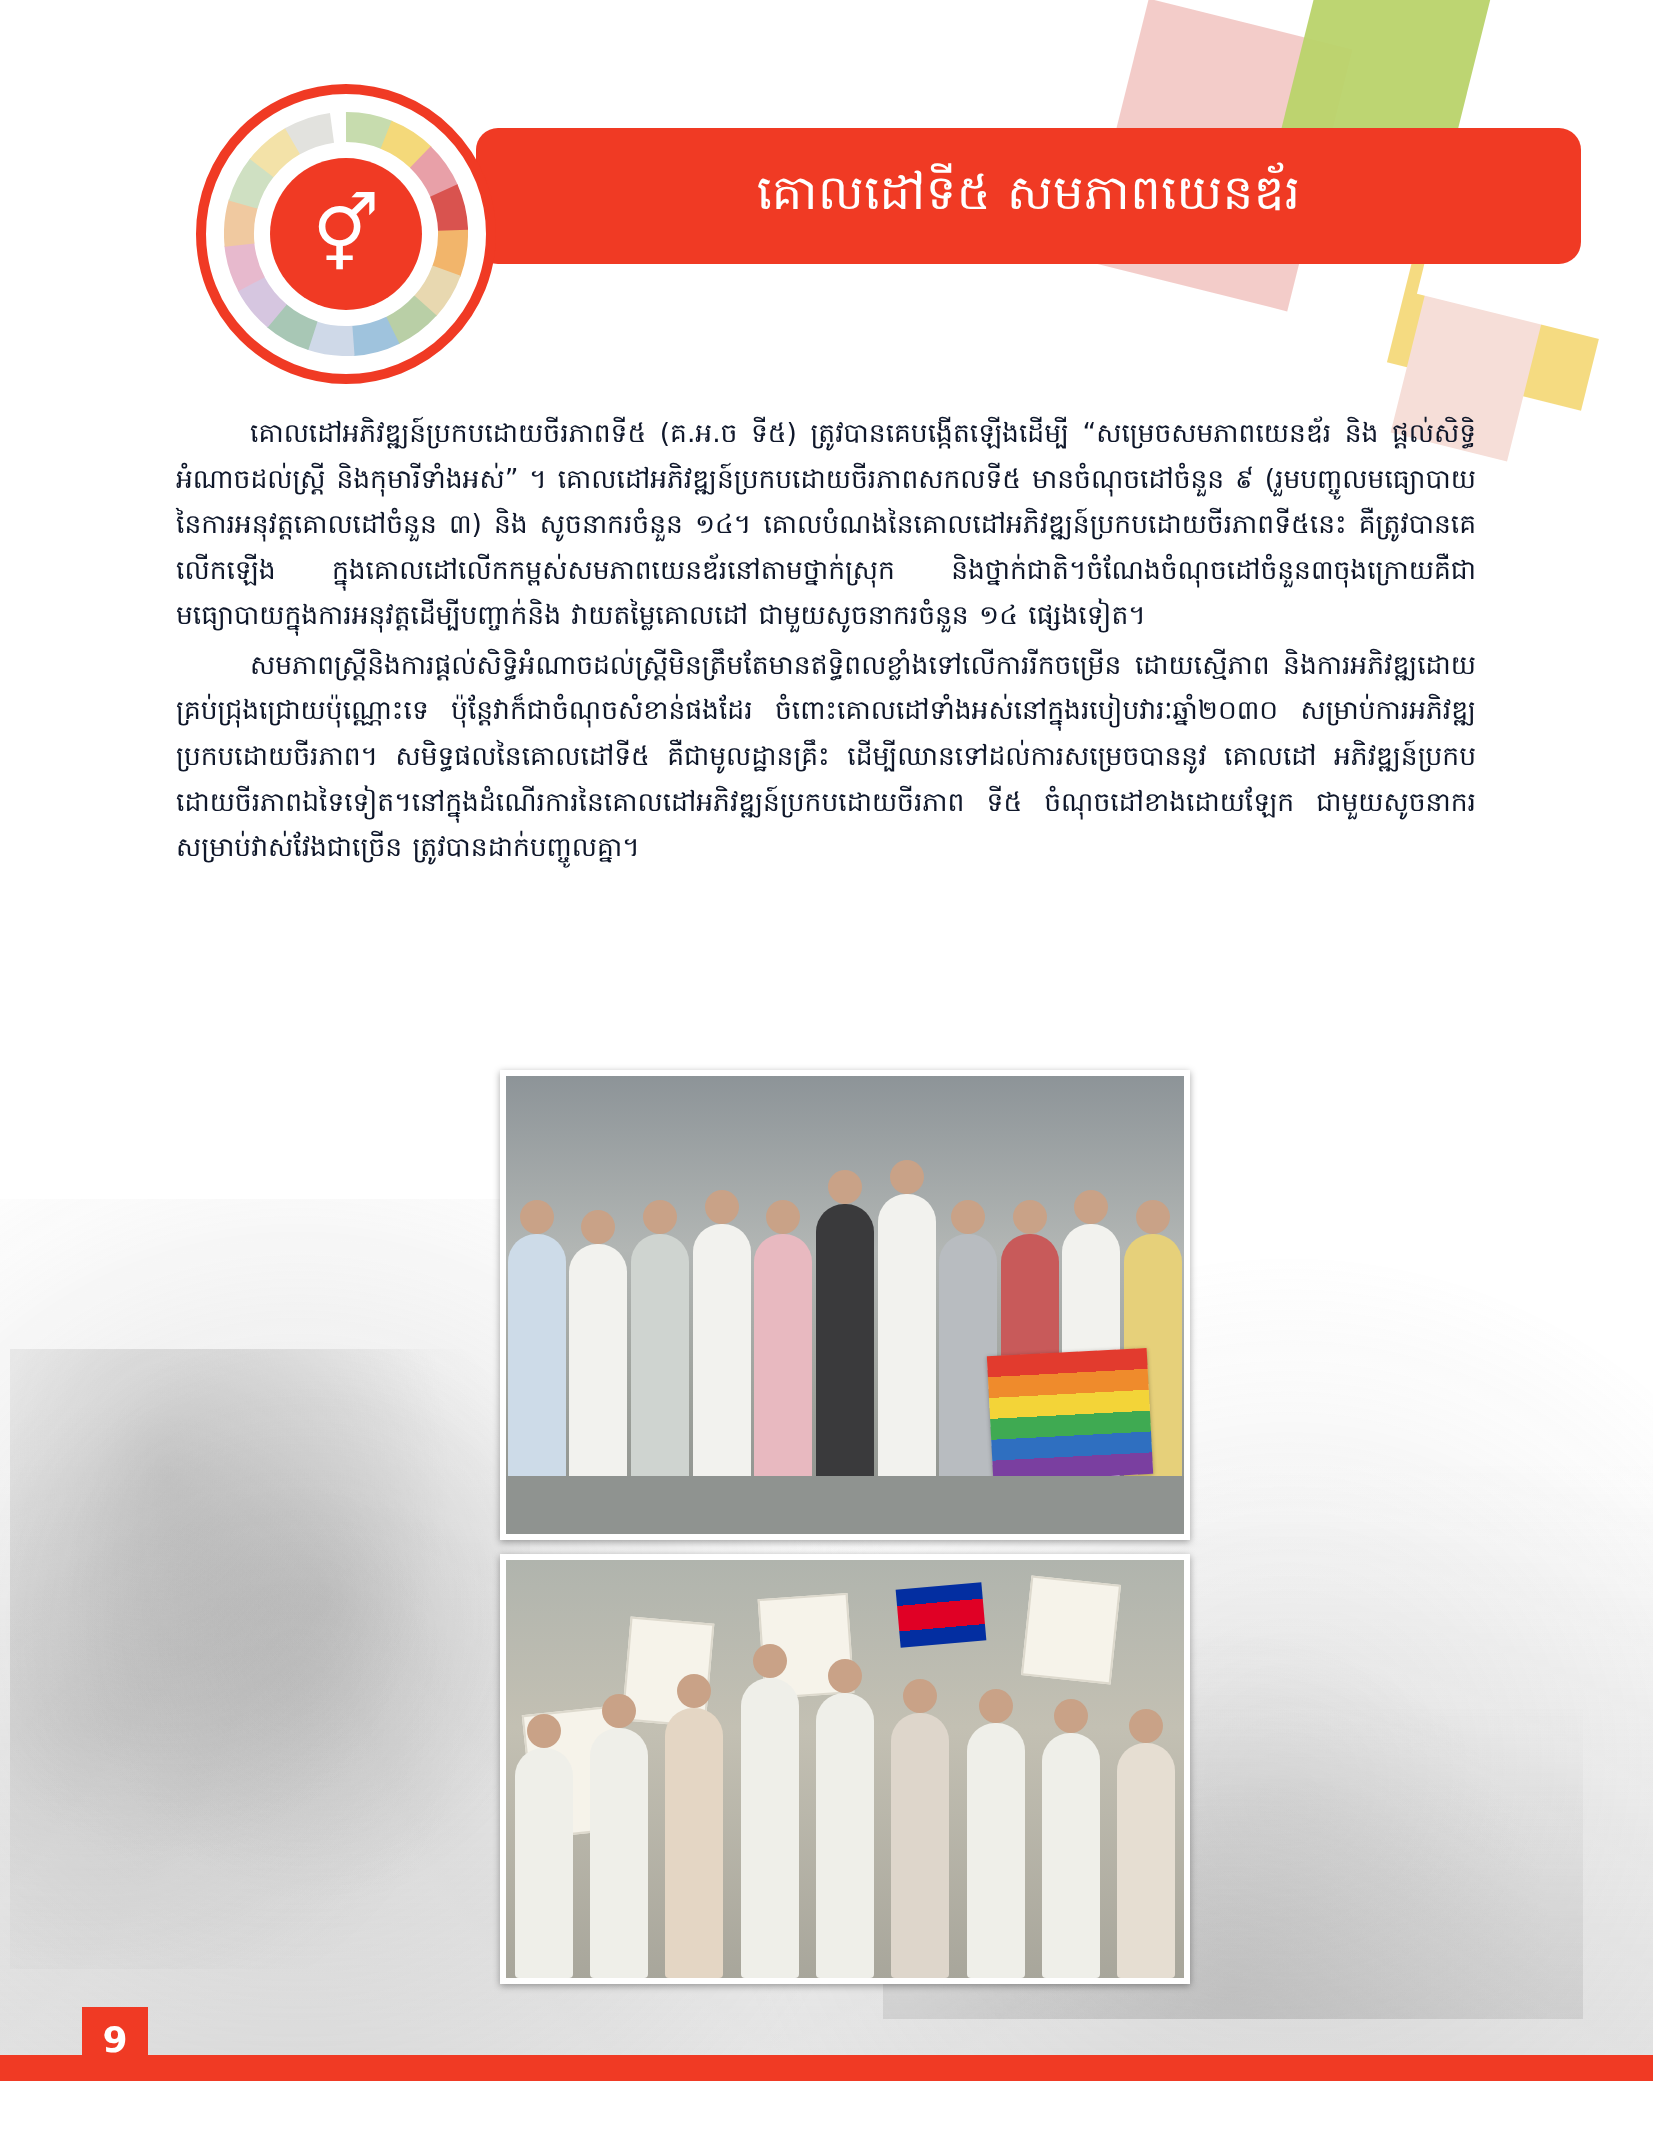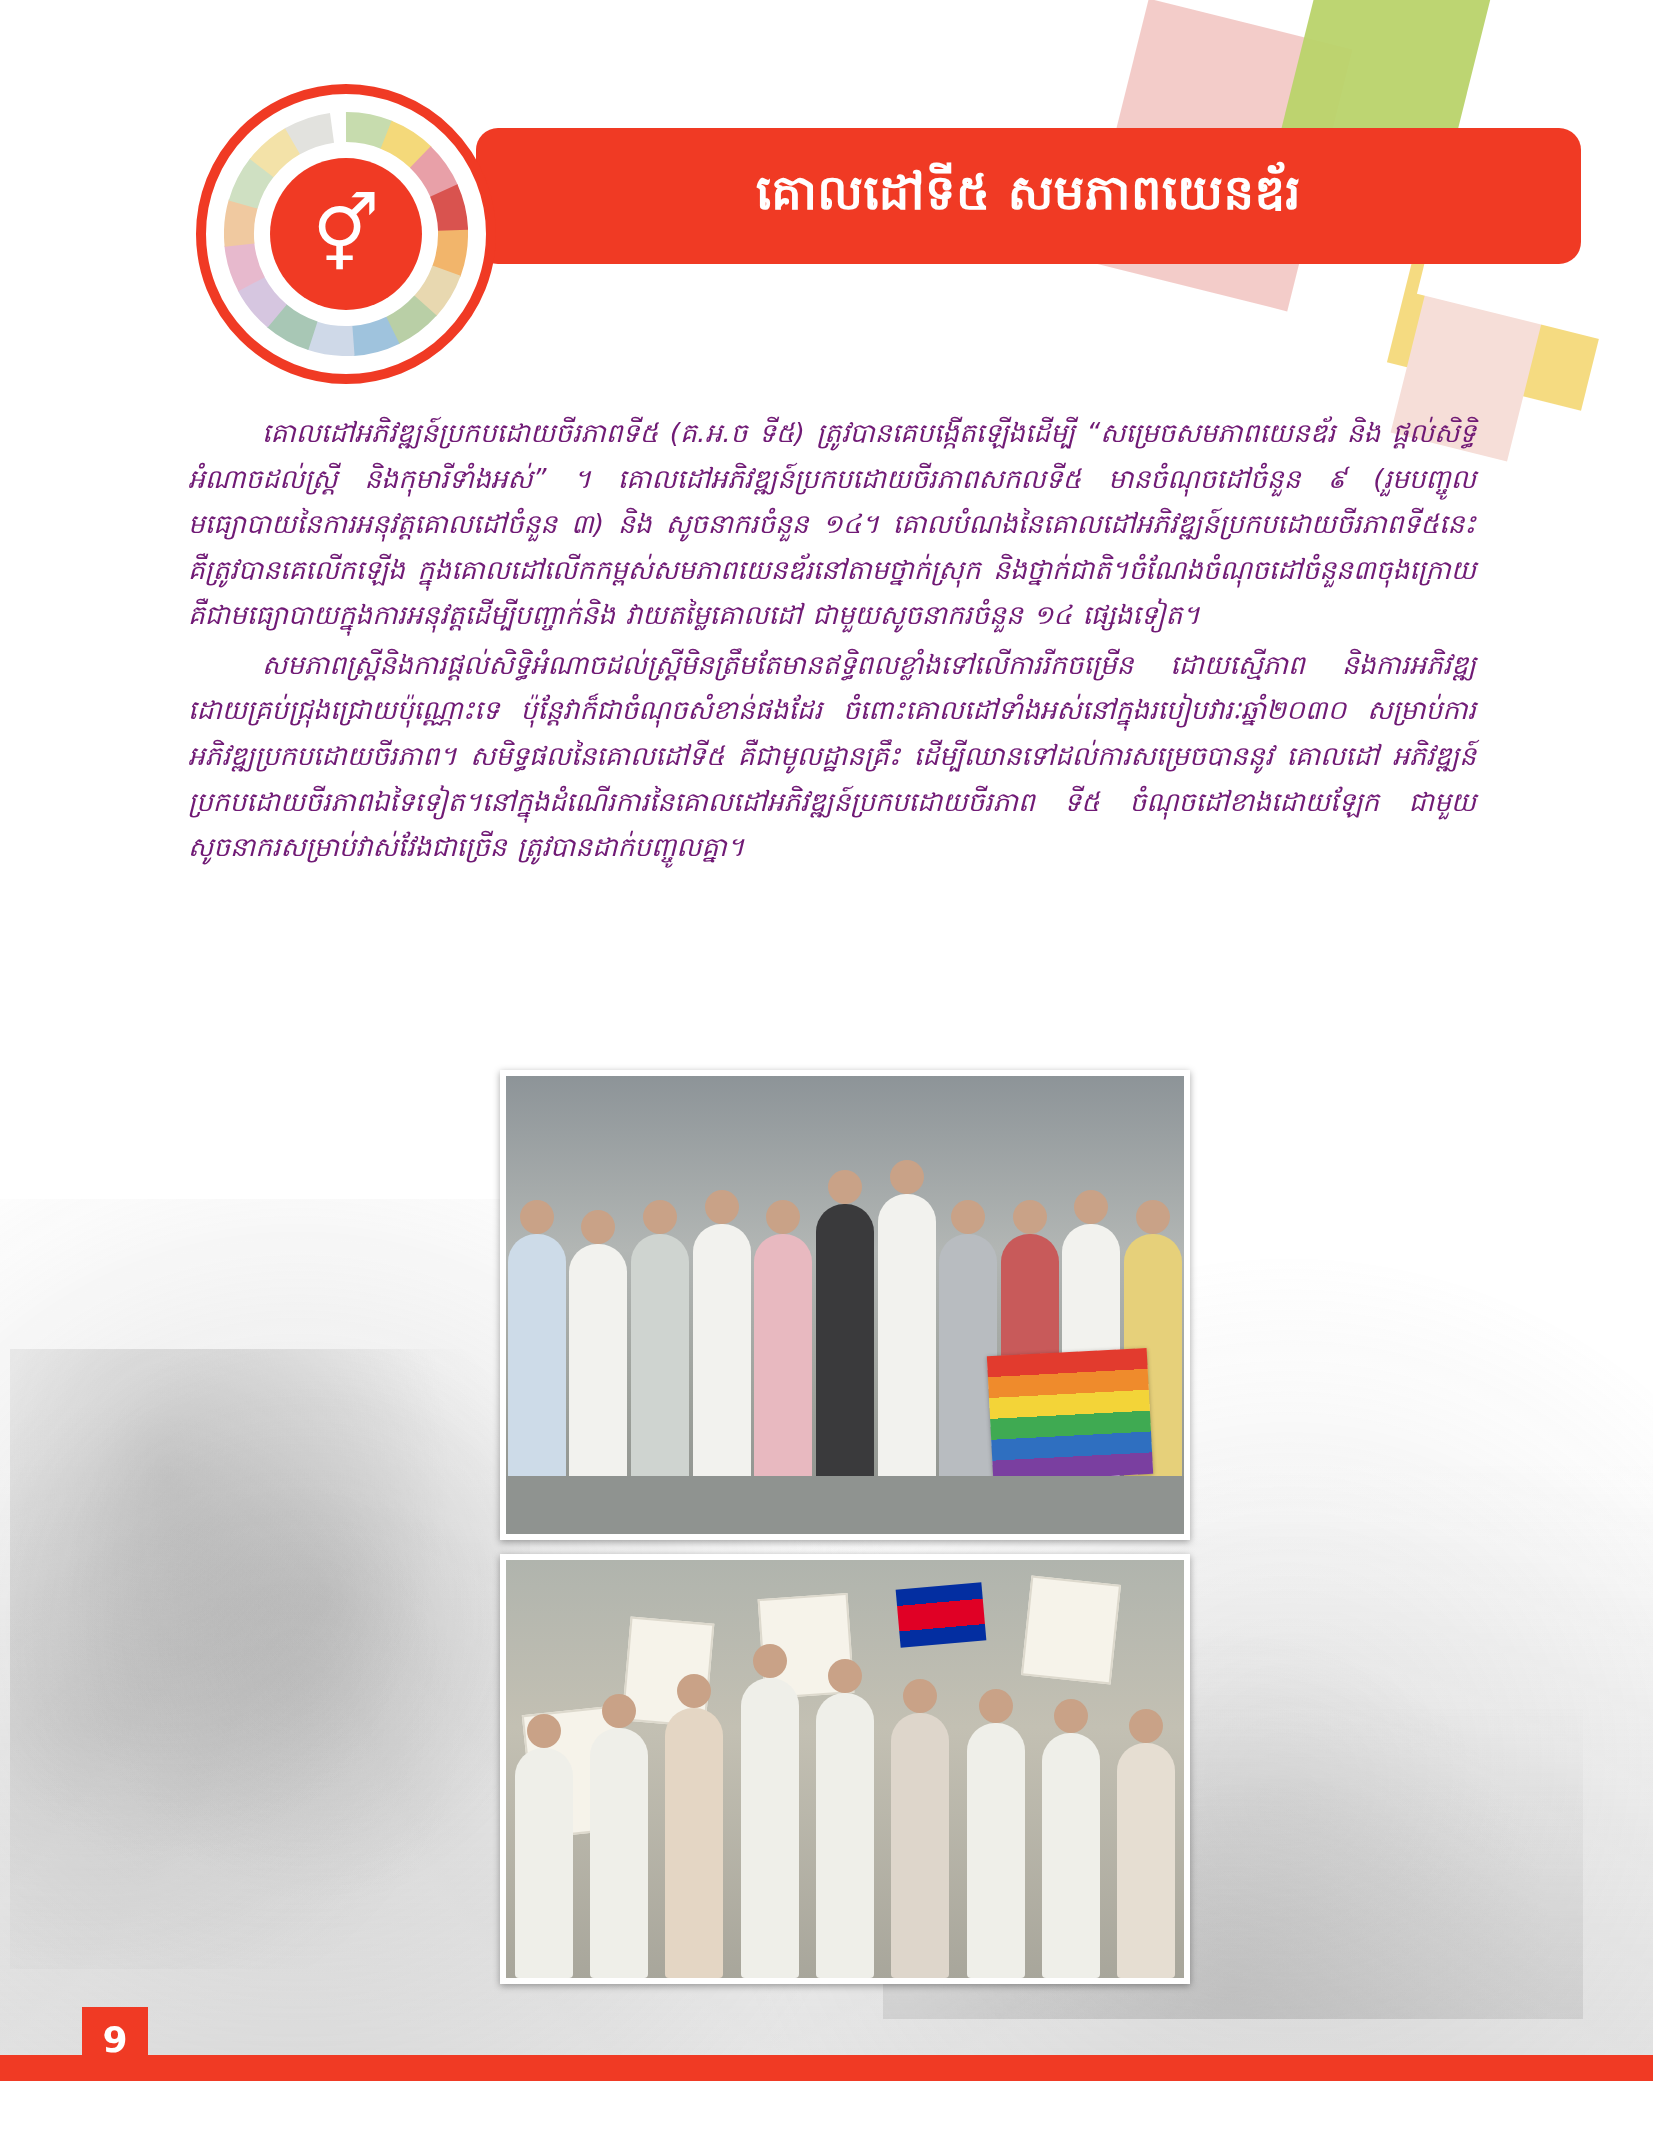--- a/index.html
+++ b/index.html
@@ -120,21 +120,21 @@
     height: 136px;
     background: #f03a24;
     border-radius: 22px;
     display: flex;
     align-items: center;
     justify-content: center;
   }
   .header-title {
     color: #ffffff;
     font-size: 48px;
-    font-weight: bold;
+    font-weight: normal;
     letter-spacing: .5px;
     line-height: 1.1;
     text-align: center;
     padding-bottom: 8px;
   }
   .sdg-badge {
     position: absolute;
     left: 0;
     top: -44px;
     width: 300px;
@@ -175,27 +175,26 @@
   
   .content {
     position: absolute;
     top: 410px;
     left: 176px;
     width: 1300px;
   }
   .para {
     font-size: 26.5px;
     line-height: 1.72;
-    color: #701a75;
+    color: #0f172a;
     text-align: justify;
     text-justify: inter-word;
-    margin: 0 0 4px 12px;
+    margin: 0 0 4px 0;
     text-indent: 74px;
     word-spacing: 2px;
-    font-style: italic;
   }
 
   
   .photos {
     position: absolute;
     top: 1070px;
     left: 500px;
     width: 690px;
   }
   .photo {

